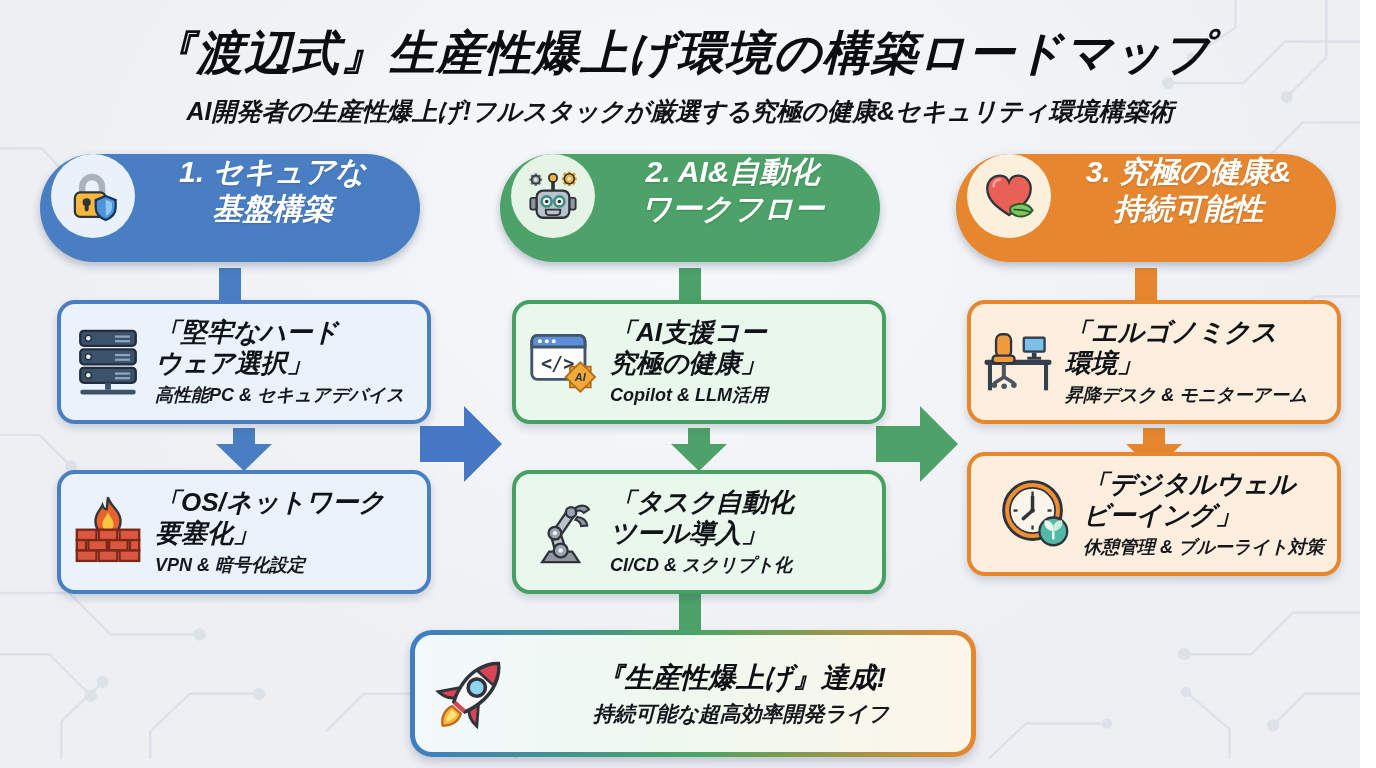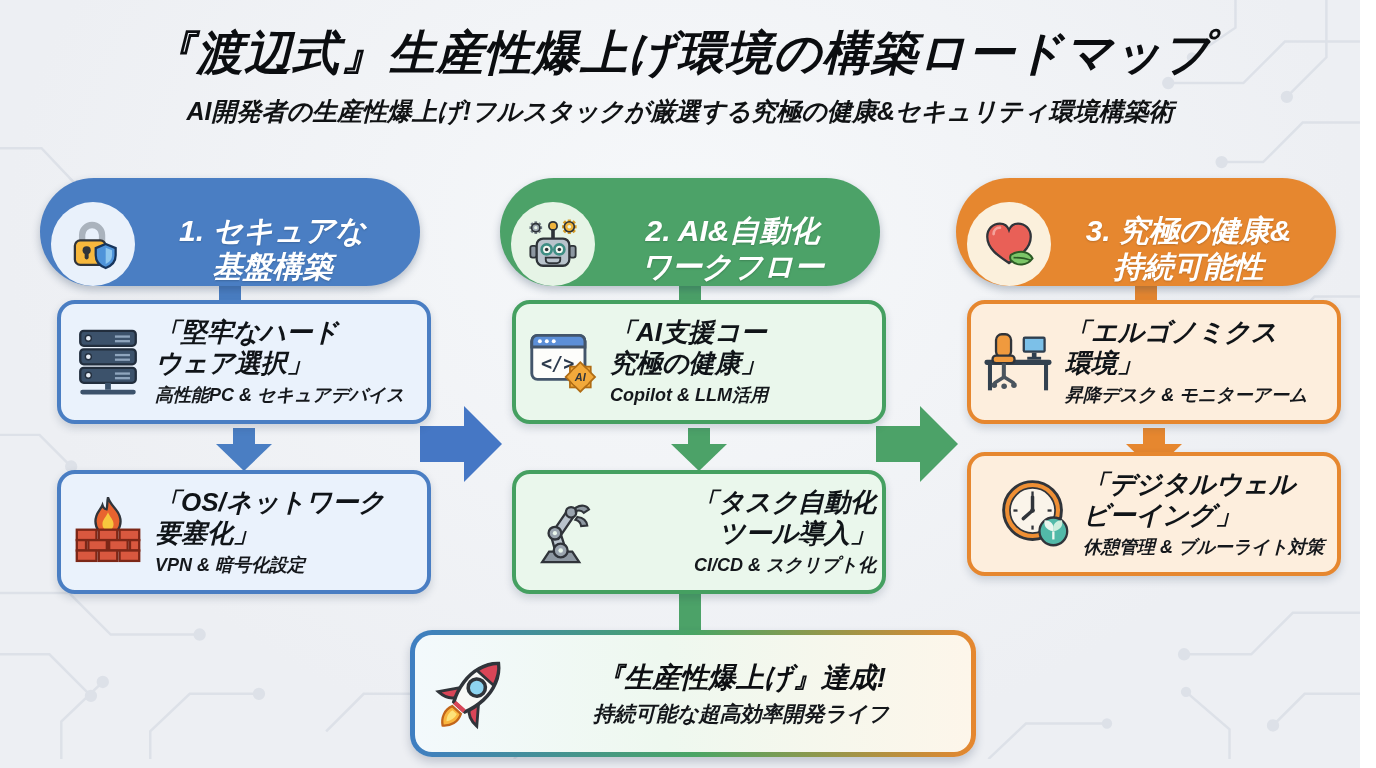--- a/index.html
+++ b/index.html
@@ -8,22 +8,22 @@
     background:radial-gradient(ellipse at 50% 30%, #f6f8fa 0%, #edeff3 70%);
     font-family:"Liberation Sans","DejaVu Sans",sans-serif;
     font-style:italic;
   }
   .bg-svg{position:absolute;inset:0;z-index:0;}
   .title{position:absolute;top:22px;left:0;right:0;z-index:2;text-align:center;
     font-size:47px;font-weight:900;color:#0b0d10;letter-spacing:1px;}
   .subtitle{position:absolute;top:95px;left:0;right:0;z-index:2;text-align:center;
     font-size:25px;font-weight:800;color:#101214;}
 
-  .pill{position:absolute;top:178px;width:380px;height:108px;border-radius:54px;z-index:2;
-    display:flex;align-items:flex-end;box-shadow:0 4px 9px rgba(30,50,80,.28);}
+  .pill{position:absolute;top:154px;width:380px;height:108px;border-radius:54px;z-index:2;
+    display:flex;align-items:flex-start;box-shadow:0 4px 9px rgba(30,50,80,.28);}
   #pill1{left:40px;background:#4a7ec3;}
   #pill2{left:500px;background:#4ca268;}
   #pill3{left:956px;background:#e6872f;}
   .pill-icon{width:84px;height:84px;border-radius:50%;margin-left:11px;flex:none;
     display:flex;align-items:center;justify-content:center;}
   #pill1 .pill-icon{background:#e9f1fb;}
   #pill2 .pill-icon{background:#e6f4e6;}
   #pill3 .pill-icon{background:#fbf0dc;}
   .pill-text{flex:1;text-align:center;color:#fff;font-weight:800;font-size:30px;
     line-height:1.22;padding-right:10px;text-shadow:0 1px 2px rgba(0,0,0,.18);}
@@ -32,21 +32,21 @@
   #stub1{left:219px;top:268px;height:36px;background:#4a7ec3;}
   #stub2{left:679px;top:268px;height:36px;background:#4ca268;}
   #stub3{left:1135px;top:268px;height:36px;background:#e6872f;}
   #goalstub{left:679px;top:592px;height:42px;background:#4ca268;}
 
   .box{position:absolute;width:374px;height:124px;border-radius:18px;border:4px solid;z-index:2;
     display:flex;align-items:center;box-shadow:0 4px 8px rgba(30,50,80,.18);box-sizing:border-box;}
   #box11{left:57px;top:300px;background:#eaf2fc;border-color:#4a7ec3;}
   #box21{left:57px;top:470px;background:#eaf2fc;border-color:#4a7ec3;}
   #box12{left:512px;top:300px;background:#eaf7ec;border-color:#45a061;}
-  #box22{left:512px;top:470px;background:#eaf7ec;border-color:#45a061;text-align:right;}
+  #box22{left:512px;top:470px;background:#eaf7ec;border-color:#45a061;}
   #box13{left:967px;top:300px;background:#fdeedd;border-color:#e6872f;}
   #box23{left:967px;top:452px;background:#fdeedd;border-color:#e6872f;padding-left:18px;}
   .box-icon{width:94px;flex:none;display:flex;justify-content:center;align-items:center;}
   .box-text{flex:1;padding-right:6px;}
   .box-title{font-size:26px;font-weight:900;color:#101418;line-height:1.18;}
   .box-sub{font-size:18px;font-weight:700;color:#15181c;margin-top:4px;}
 
   .varrow{position:absolute;top:428px;width:56px;z-index:1;}
   #varrow1{left:216px;} #varrow2{left:671px;} #varrow3{left:1126px;}
   .varrow .stem{width:22px;height:16px;margin:0 auto;}

